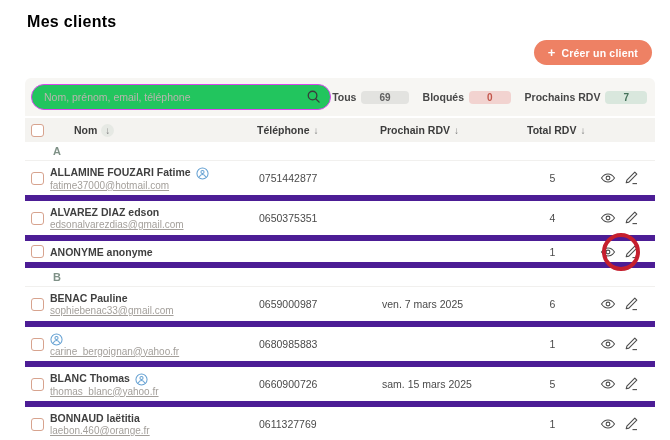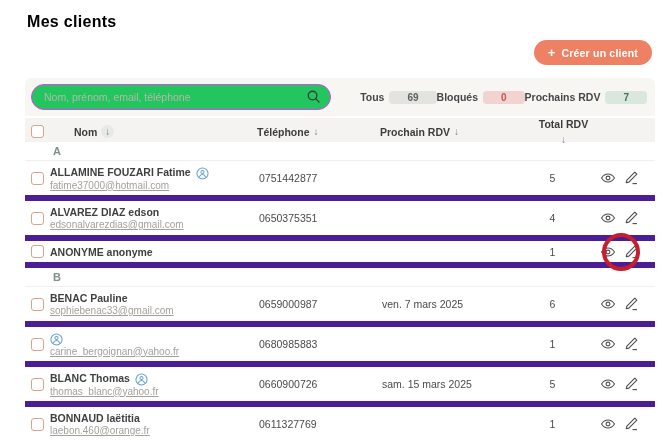--- a/index.html
+++ b/index.html
@@ -16,21 +16,21 @@
 
   .panel { position:absolute; left:25px; top:78px; width:630px; }
 
   .toolbar { height:38px; background:#f7f6f3; border-radius:6px 6px 0 0; display:flex; align-items:center; justify-content:space-between; padding:0 8px 0 6px; }
   .search-wrap { position:relative; width:300px; height:26px; }
   .search-wrap input { width:100%; height:100%; border:1px solid #d946ef; border-radius:13px; background:#22c55e;
     padding:0 32px 0 12px; font-family:inherit; font-size:10.5px; color:#555; outline:none; }
   .search-wrap input::placeholder { color:#b9b5ae; }
   .search-icon { position:absolute; right:10px; top:5px; width:15px; height:15px; }
 
-  .filters { display:flex; align-items:center; }
+  .filters { display:flex; align-items:center; gap:14px; }
   .filter { display:flex; align-items:center; gap:5px; cursor:pointer; }
   .filter .flabel { font-size:10.5px; font-weight:bold; color:#474747; }
   .badge { font-size:10px; font-weight:bold; padding:1px 18px; border-radius:4px; }
   .badge.all { background:#e3e3e0; color:#616161; }
   .badge.blocked { background:#f2d3d0; color:#c2564b; }
   .badge.upcoming { background:#d9e7dd; color:#45725a; }
 
   .grid { display:grid; grid-template-columns:6px 15px 209px 123px 127px 95px 55px; align-items:center; }
 
   .thead { height:24px; background:#f4f3f0; margin-top:2px; }
@@ -109,21 +109,21 @@
         <span class="sort circled">↓</span>
       </div>
       <div class="th">
         <span>Téléphone</span>
         <span class="sort">↓</span>
       </div>
       <div class="th">
         <span>Prochain RDV</span>
         <span class="sort">↓</span>
       </div>
-      <div class="th" style="justify-content:flex-start; padding-left:22px;flex-direction:column;">
+      <div class="th" style="justify-content:flex-start; padding-left:22px;">
         <span>Total RDV</span>
         <span class="sort">↓</span>
       </div>
       <div></div>
     </div>
 
     <div class="group-row">
       <span class="group-letter">A</span>
     </div>
 

